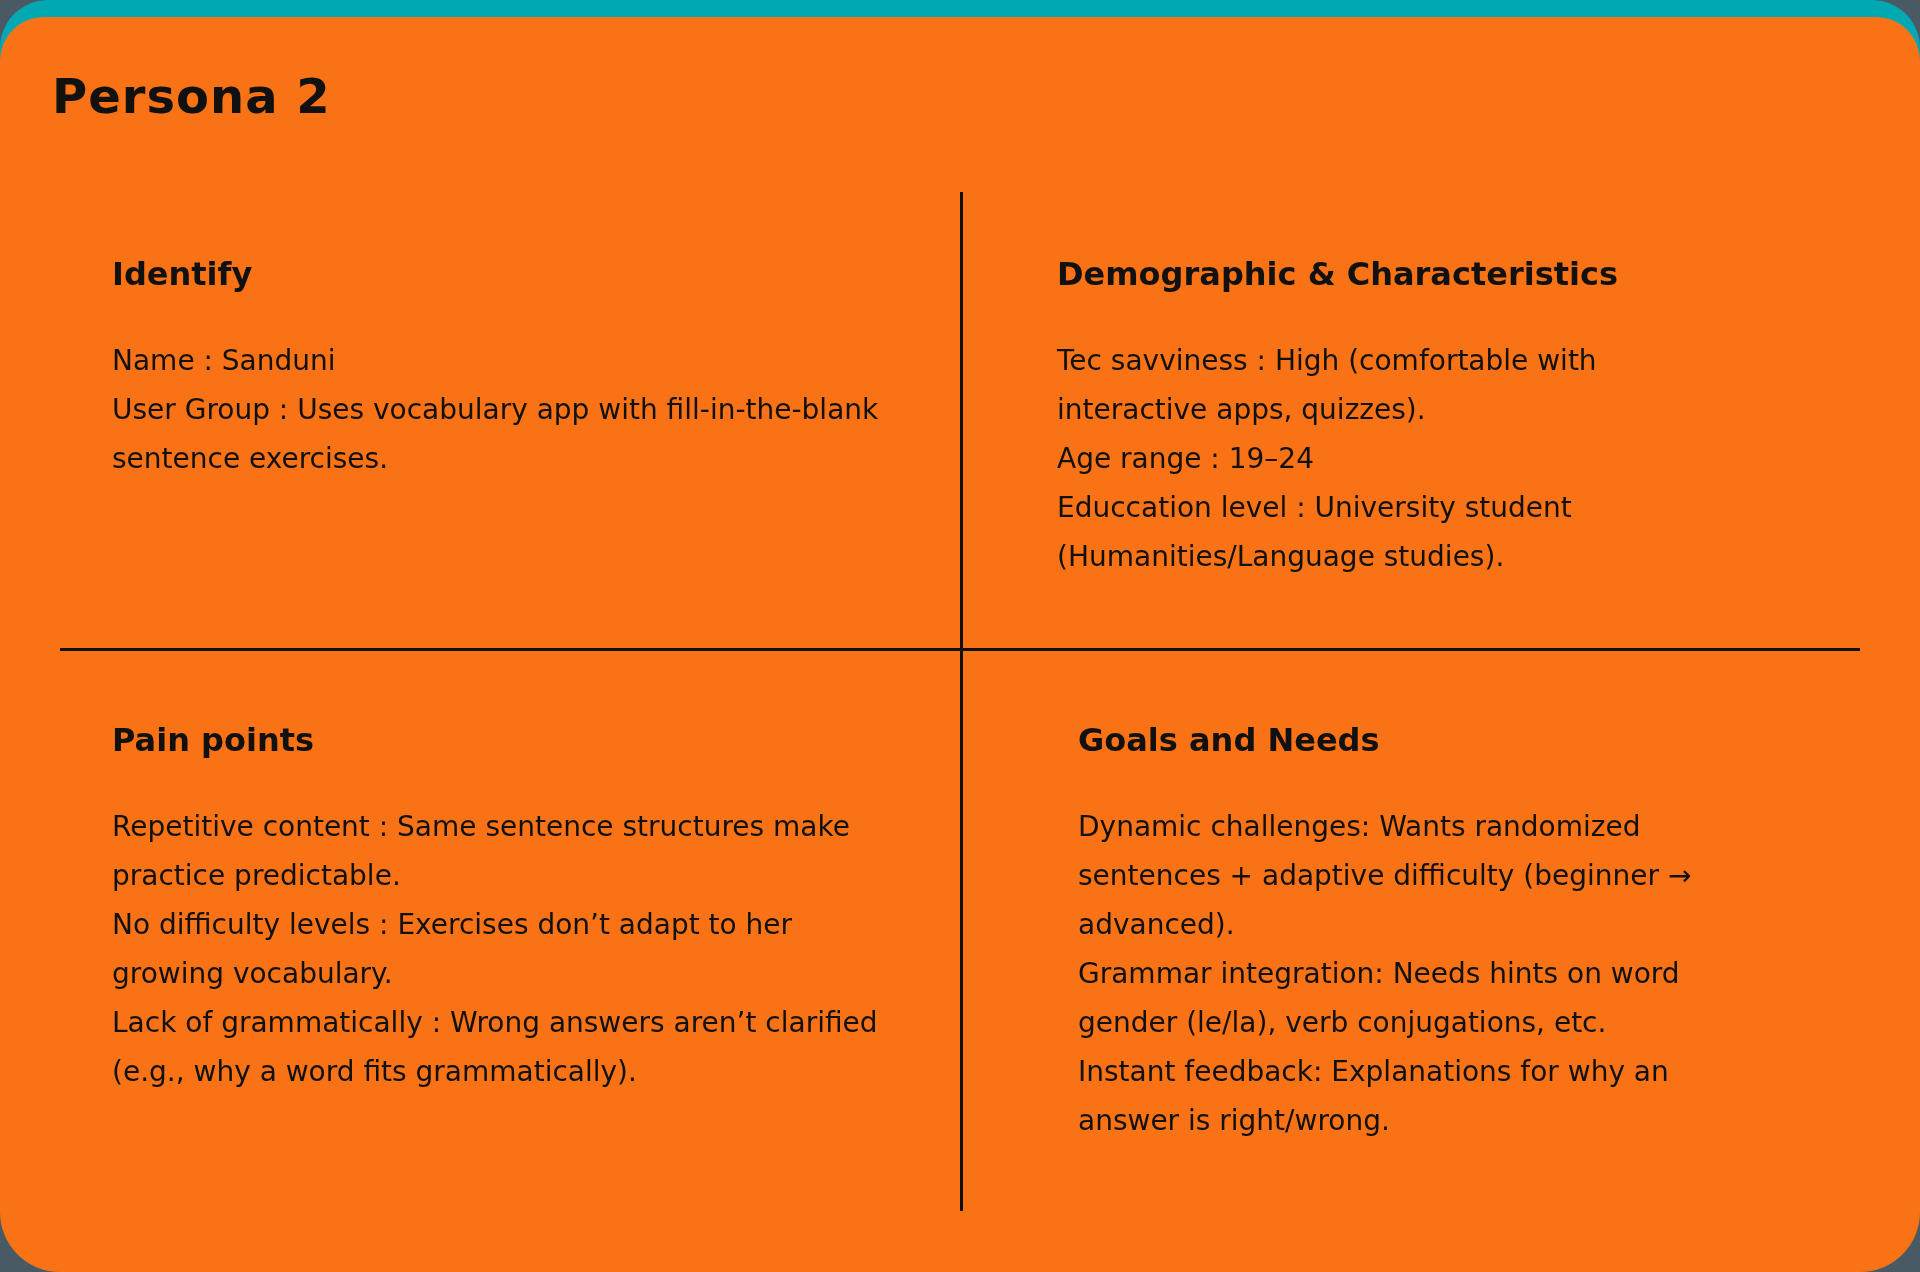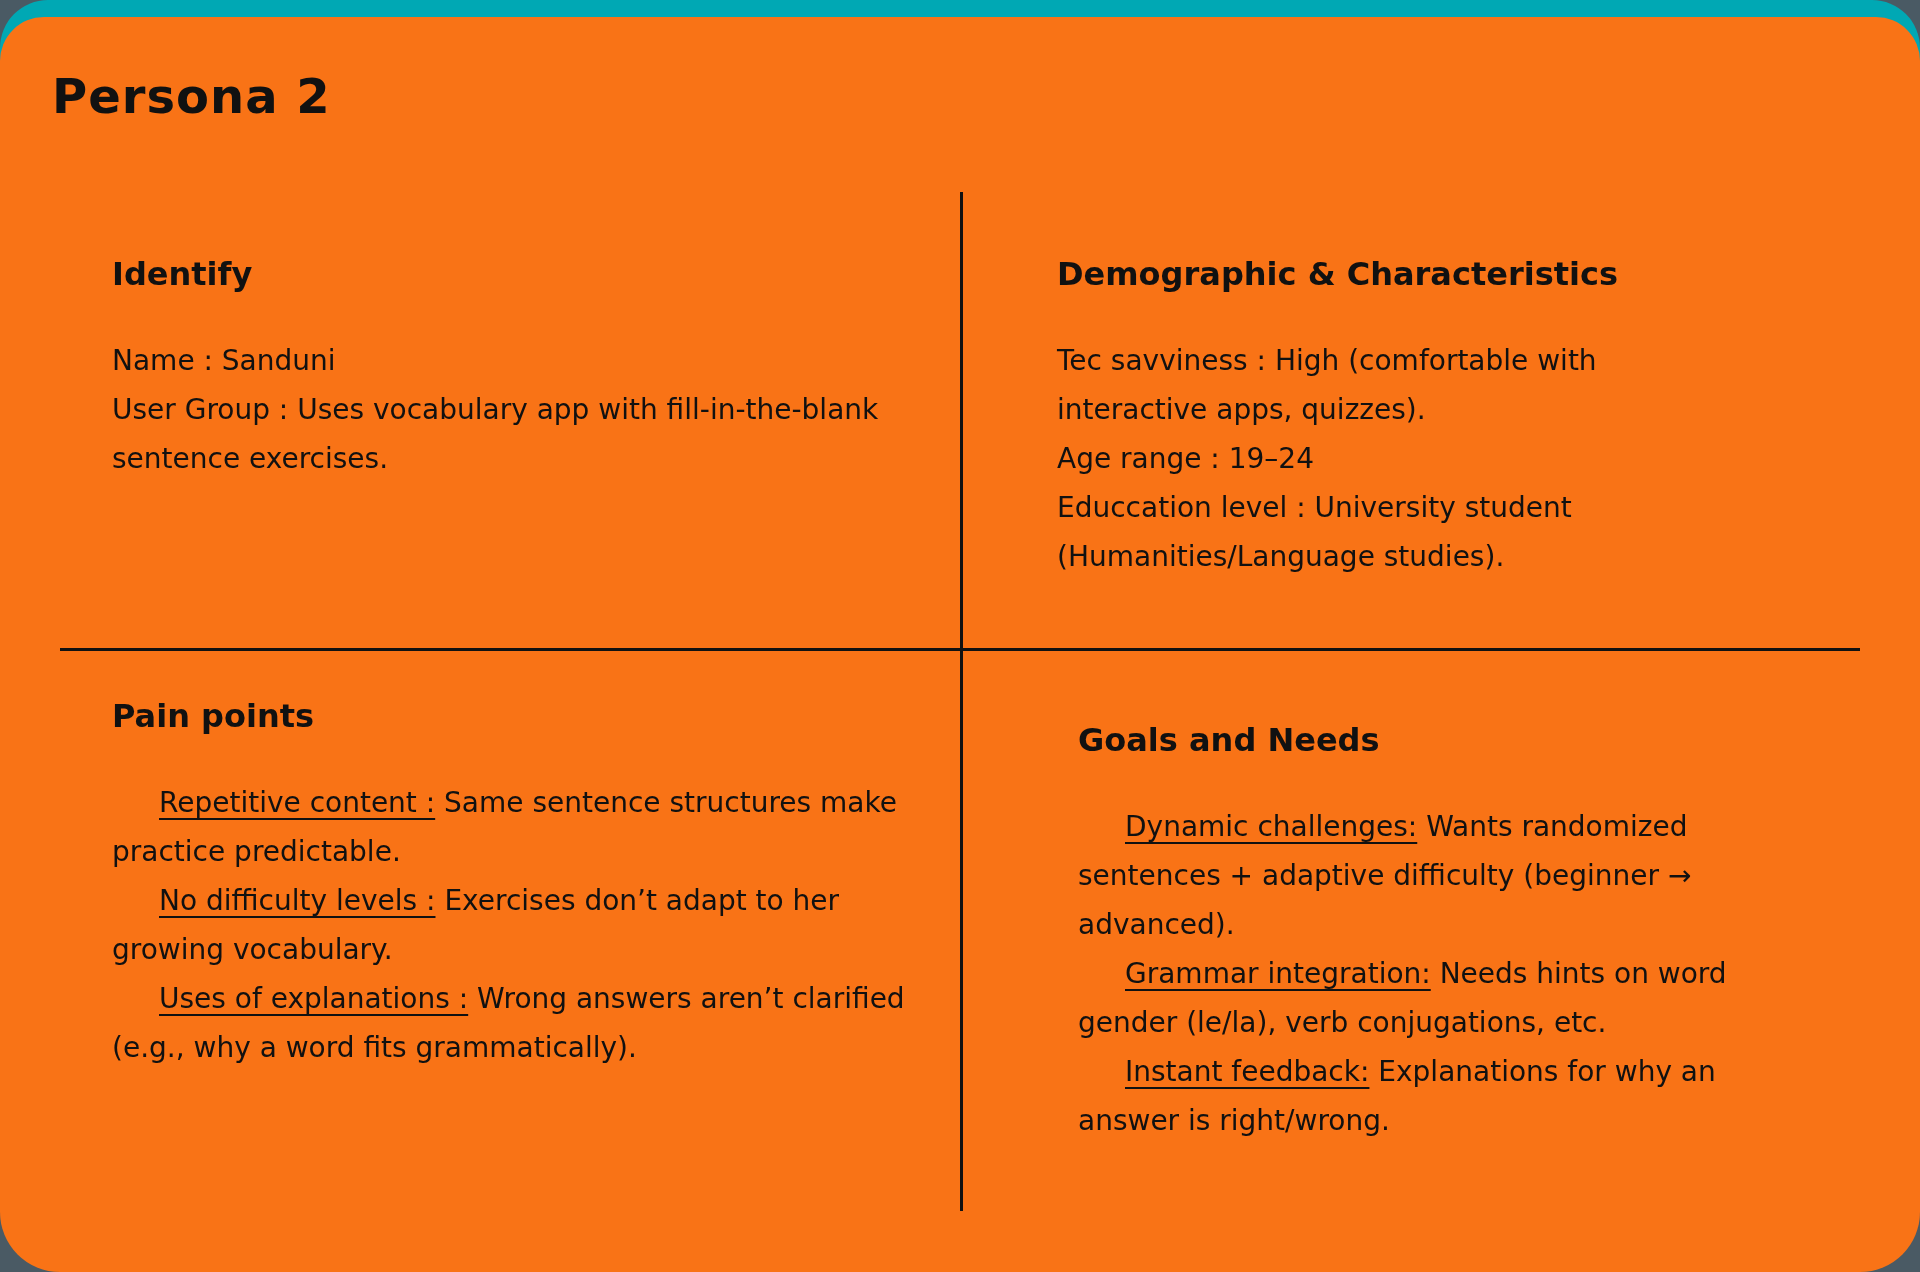--- a/index.html
+++ b/index.html
@@ -54,24 +54,22 @@
     text-underline-offset: 7px;
     display: inline-block;
   }
   .quad .body { clear: both; }
   .quad .body,
   .quad .entry {
     font-size: 28px;
     line-height: 49px;
   }
   .lead {
-    text-decoration: underline;
     text-decoration-thickness: 2px;
     text-underline-offset: 6px;
-    margin-left: 47px;
   }
   #q-identify    { left: 112px;  top: 252px; width: 790px; }
   #q-demographic { left: 1025px; top: 252px; width: 650px; margin-left: 32px; }
   #q-pain        { left: 112px;  top: 718px; width: 800px; }
   #q-goals       { left: 1078px; top: 718px; width: 690px; }
 </style>
 </head>
 <body>
 
 <div class="teal-bar"></div>
@@ -93,33 +91,33 @@
 
   <div class="quad" id="q-demographic" style="top:235px;">
     <h2>Demographic &amp; Characteristics</h2>
     <div class="body">
       <div class="entry">Tec savviness : High (comfortable with interactive apps, quizzes).</div>
       <div class="entry">Age range : 19–24</div>
       <div class="entry">Educcation level : University student (Humanities/Language studies).</div>
     </div>
   </div>
 
-  <div class="quad" id="q-pain" style="top:677px;">
+  <div class="quad" id="q-pain" style="top:701px;">
     <h2>Pain points</h2>
     <div class="body">
       <div class="entry">
         <span class="lead">Repetitive content :</span>
         <span>Same sentence structures make practice predictable.</span>
       </div>
       <div class="entry">
         <span class="lead">No difficulty levels :</span>
         <span>Exercises don’t adapt to her growing vocabulary.</span>
       </div>
       <div class="entry">
-        <span class="lead">Uses of explanations :</span>
+        <span class="lead">Lack of grammatically :</span>
         <span>Wrong answers aren’t clarified (e.g., why a word fits grammatically).</span>
       </div>
     </div>
   </div>
 
   <div class="quad" id="q-goals" style="top:701px;">
     <h2>Goals and Needs</h2>
     <div class="body">
       <div class="entry">
         <span class="lead">Dynamic challenges:</span>

